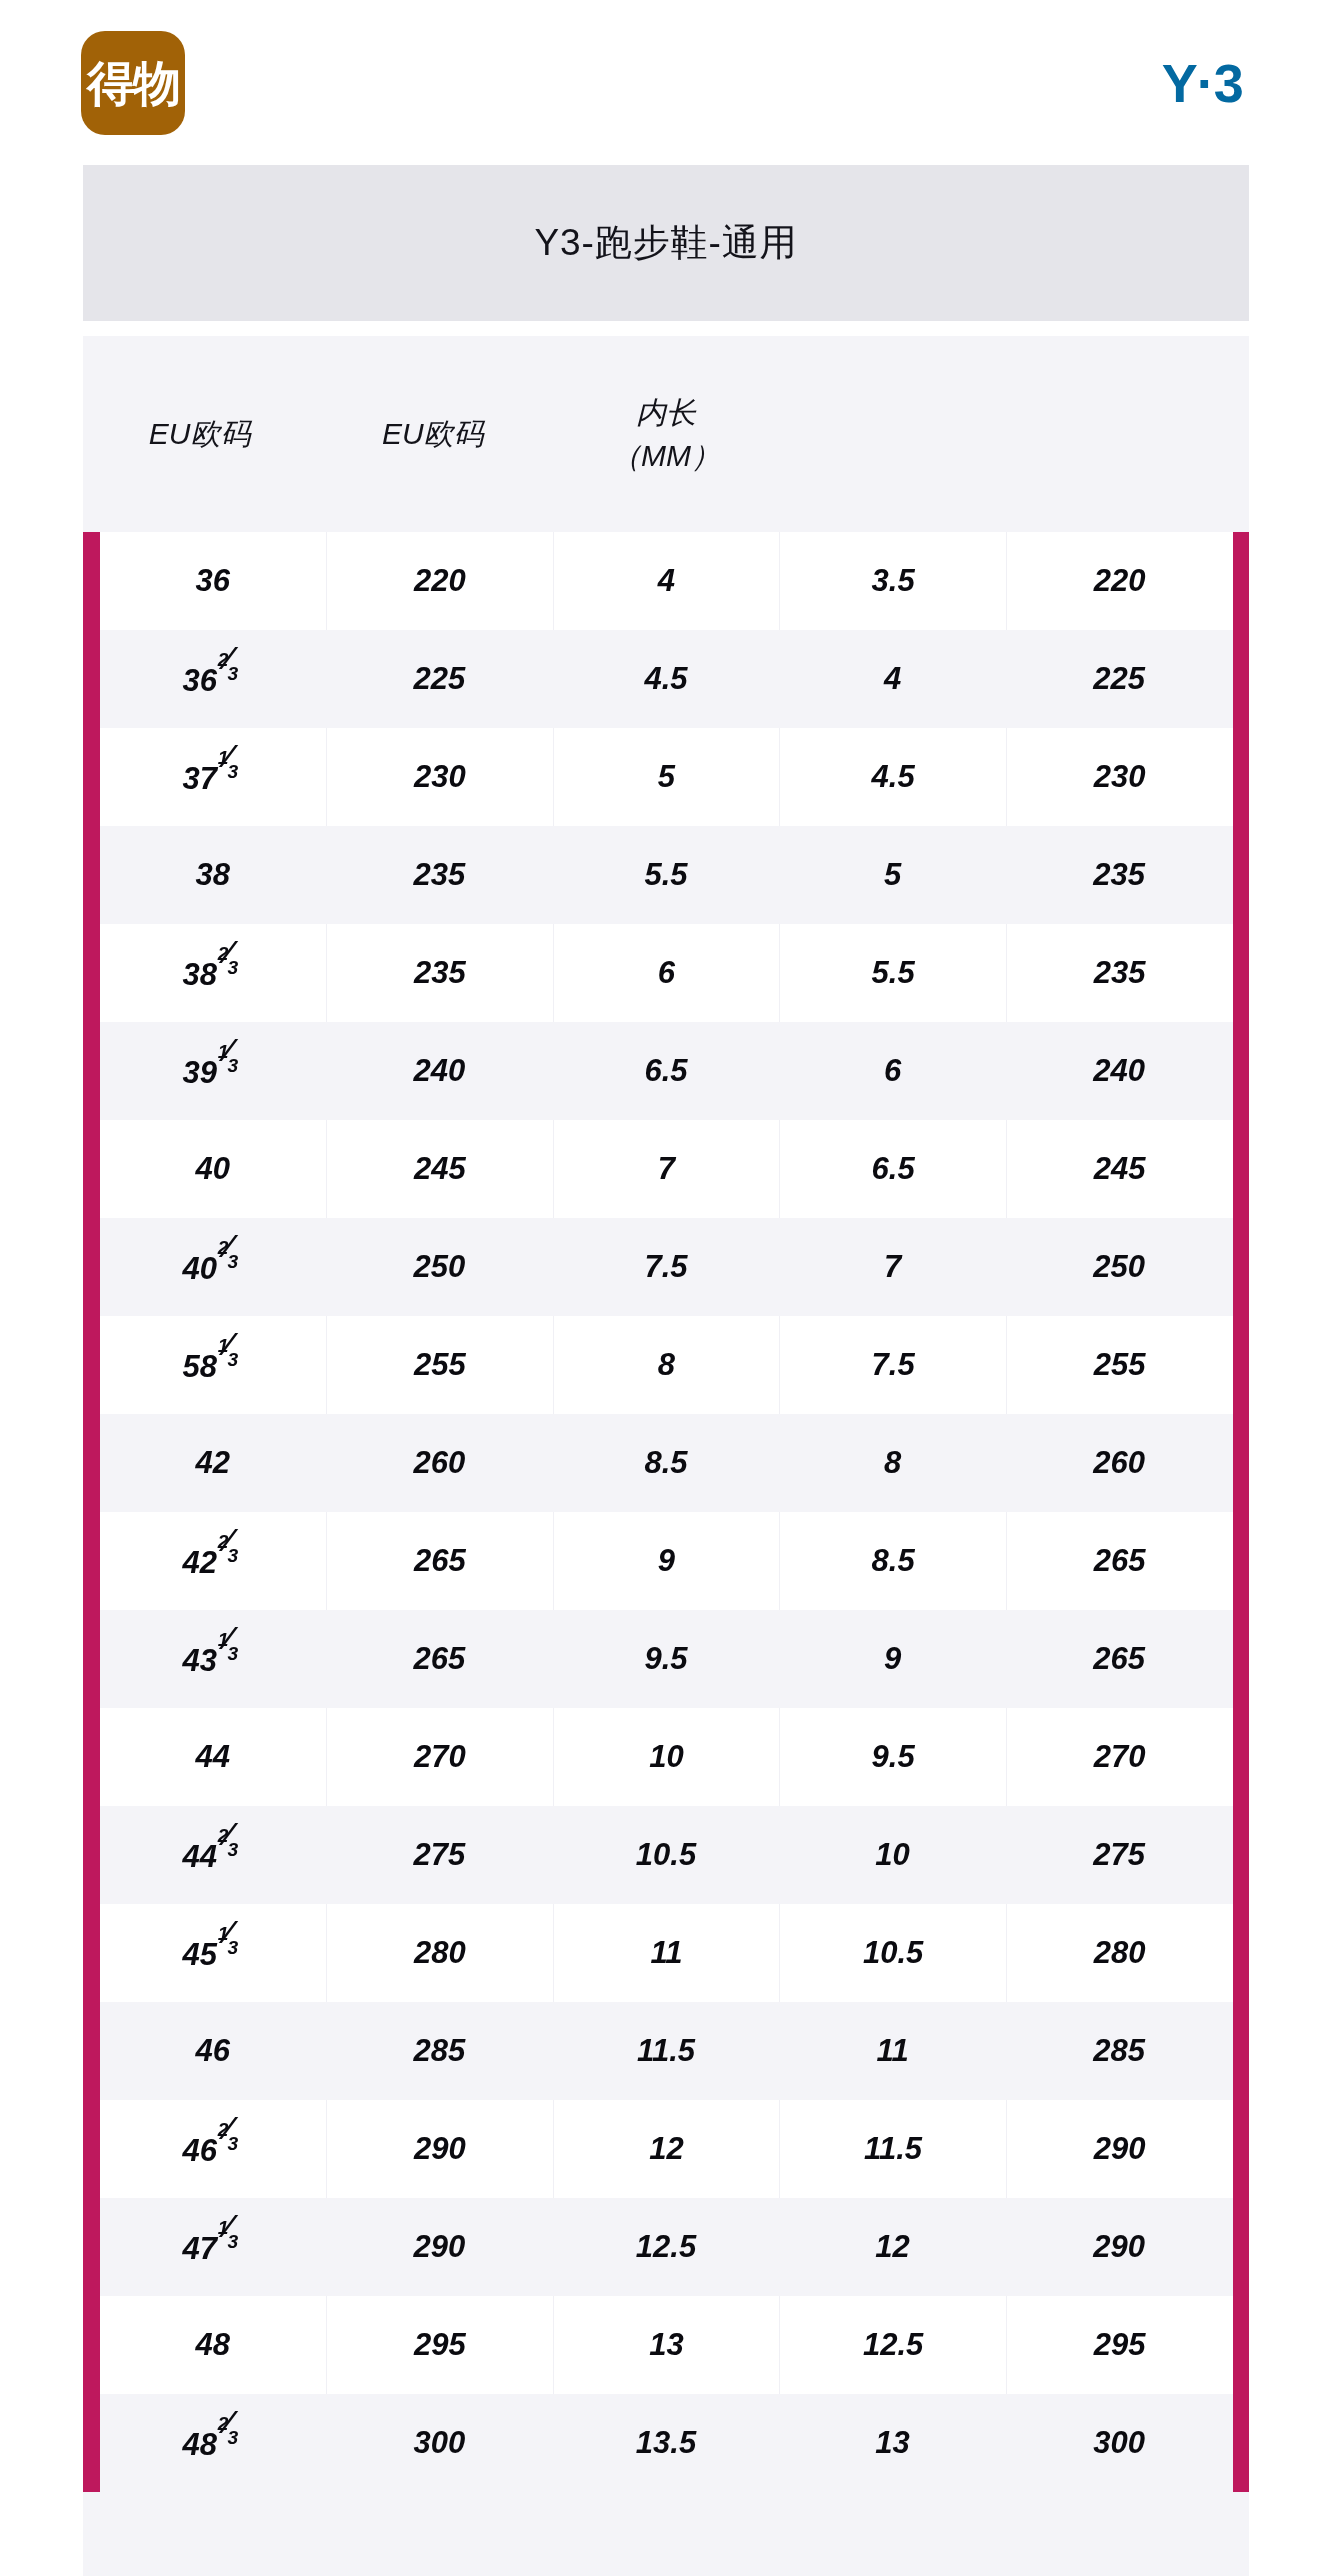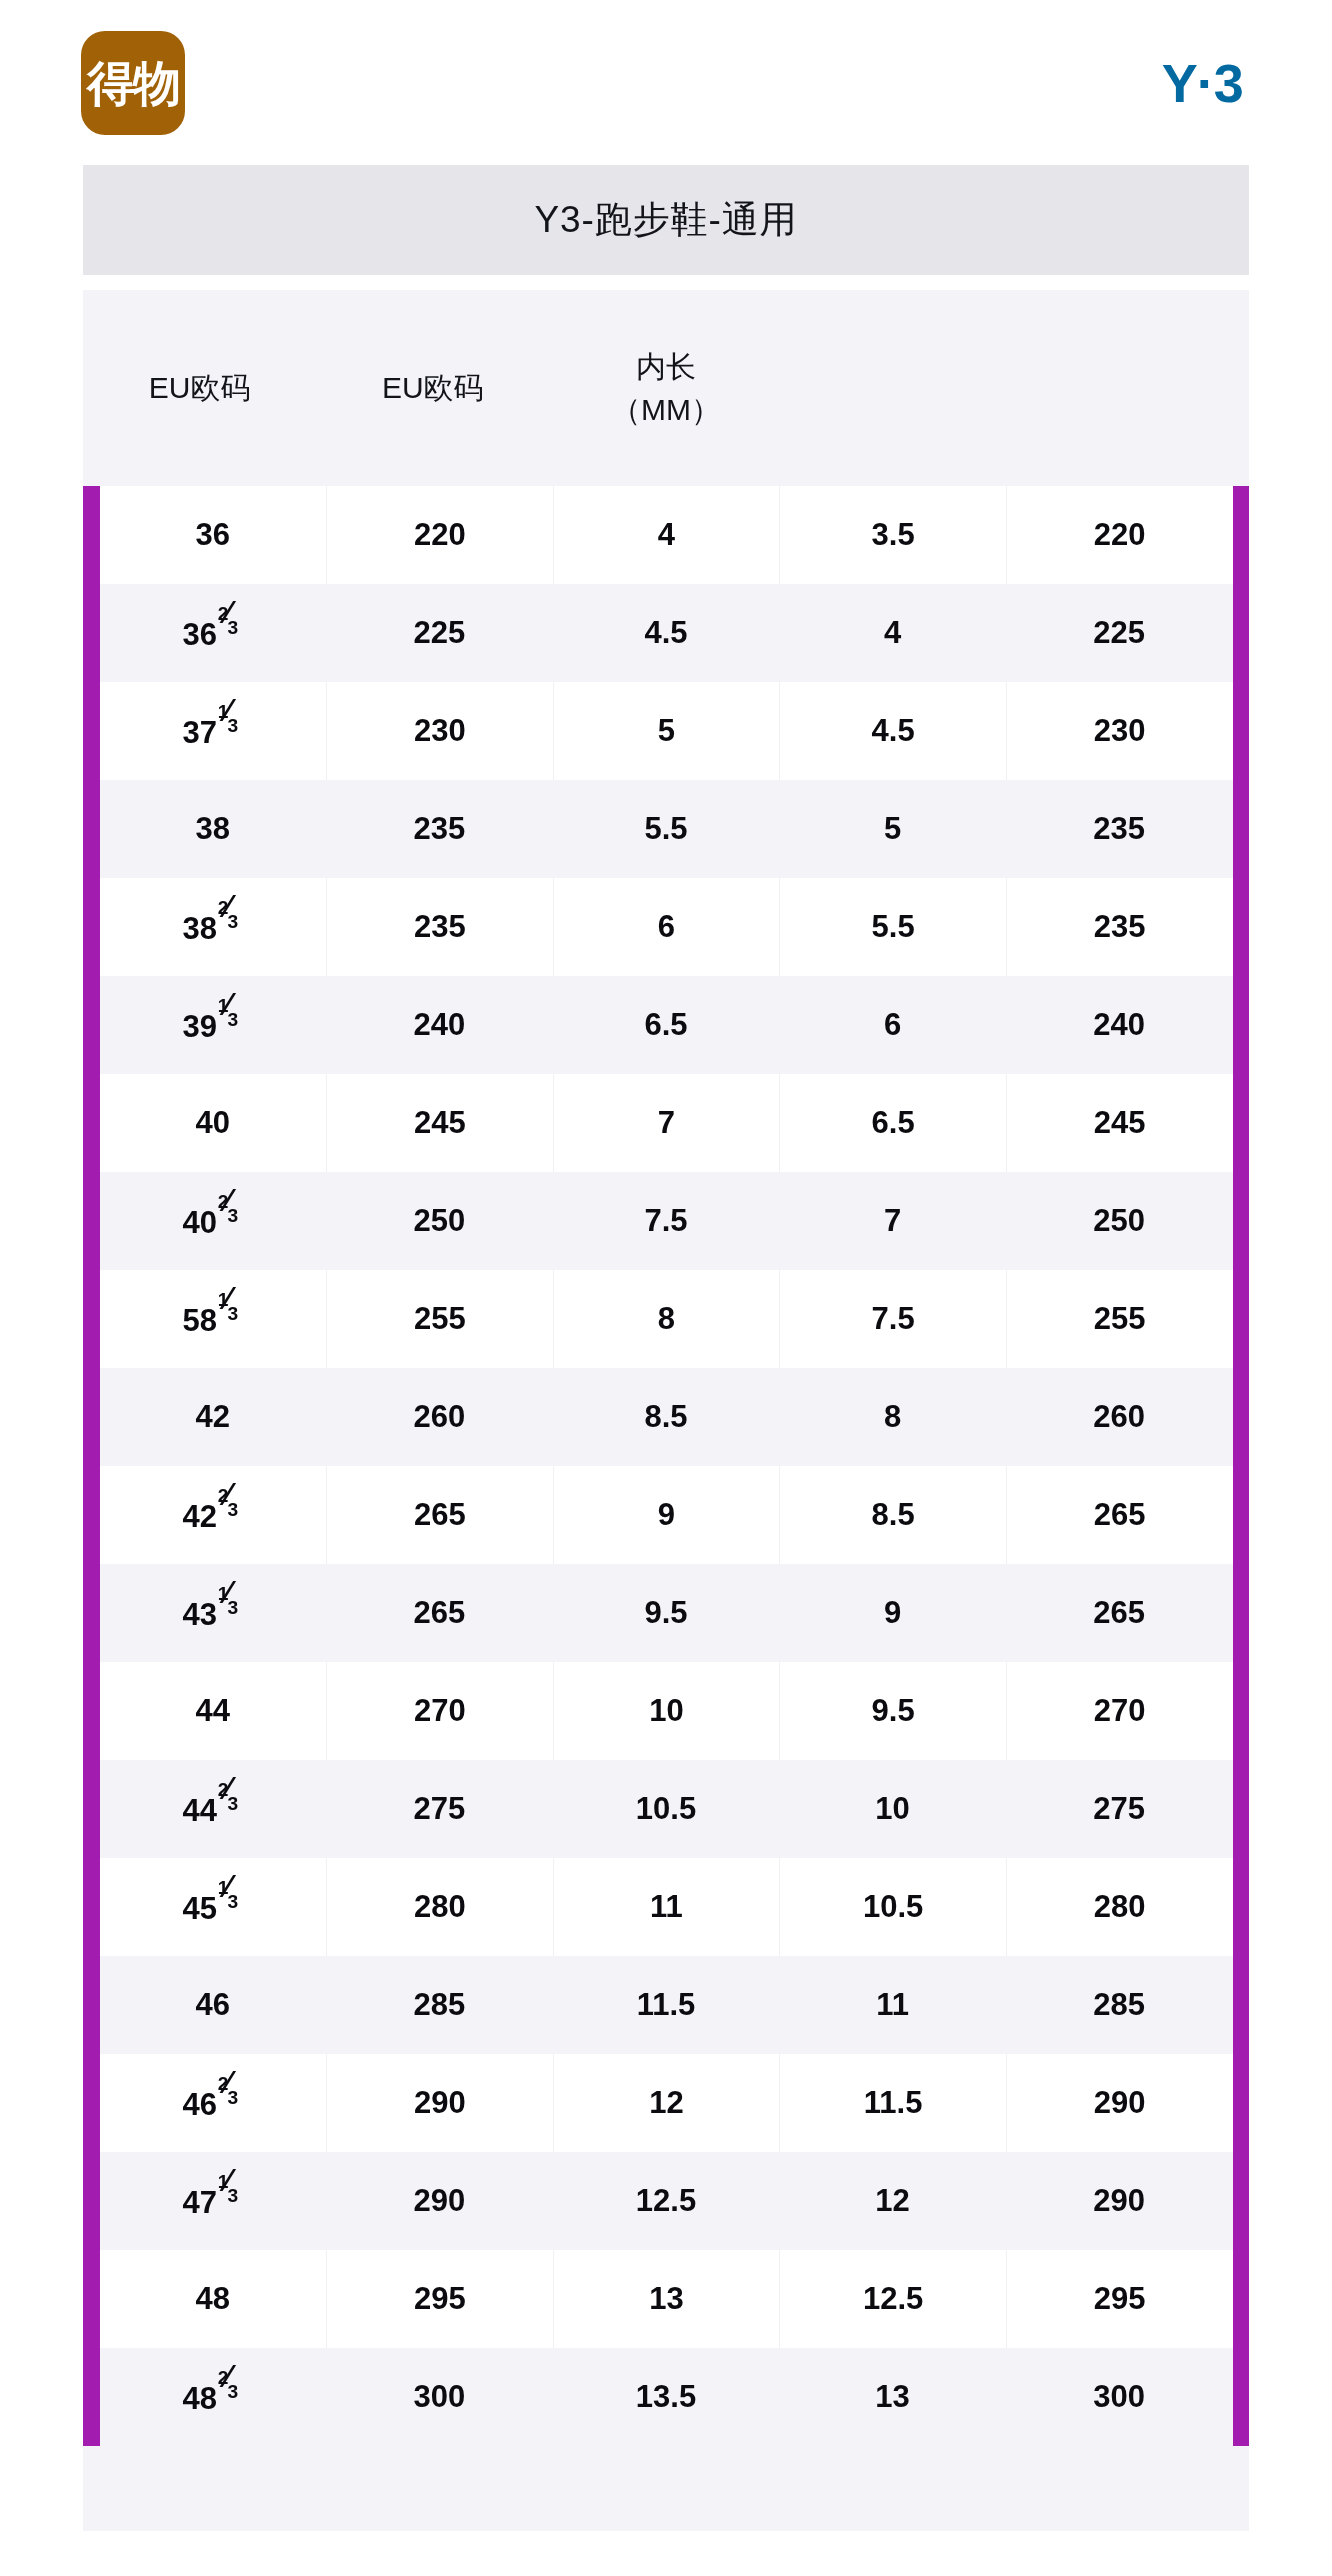--- a/index.html
+++ b/index.html
@@ -71,38 +71,39 @@
   }
 
   
   .table-wrap {
     margin: 0 83px;
     width: 1166px;
     box-sizing: border-box;
   }
   .table-title-bar {
     background: #e5e5ea;
-    height: 110px;
+    height: 156px;
     display: flex;
     align-items: center;
     justify-content: center;
   }
   .table-title-text {
     font-size: 37px;
     font-weight: 400;
     color: #13131a;
     letter-spacing: 0.9px;
   }
   .table-gap {
     height: 15px;
     background: #ffffff;
   }
   .table-body {
-    background: #a21caf;
+    background: #be185d;
     padding: 0;
+    font-style: italic;
   }
 
   
   .grid-row {
     display: grid;
     grid-template-columns: repeat(5, 1fr);
     width: 100%;
   }
   .header-row {
     background: #f4f4f8;

